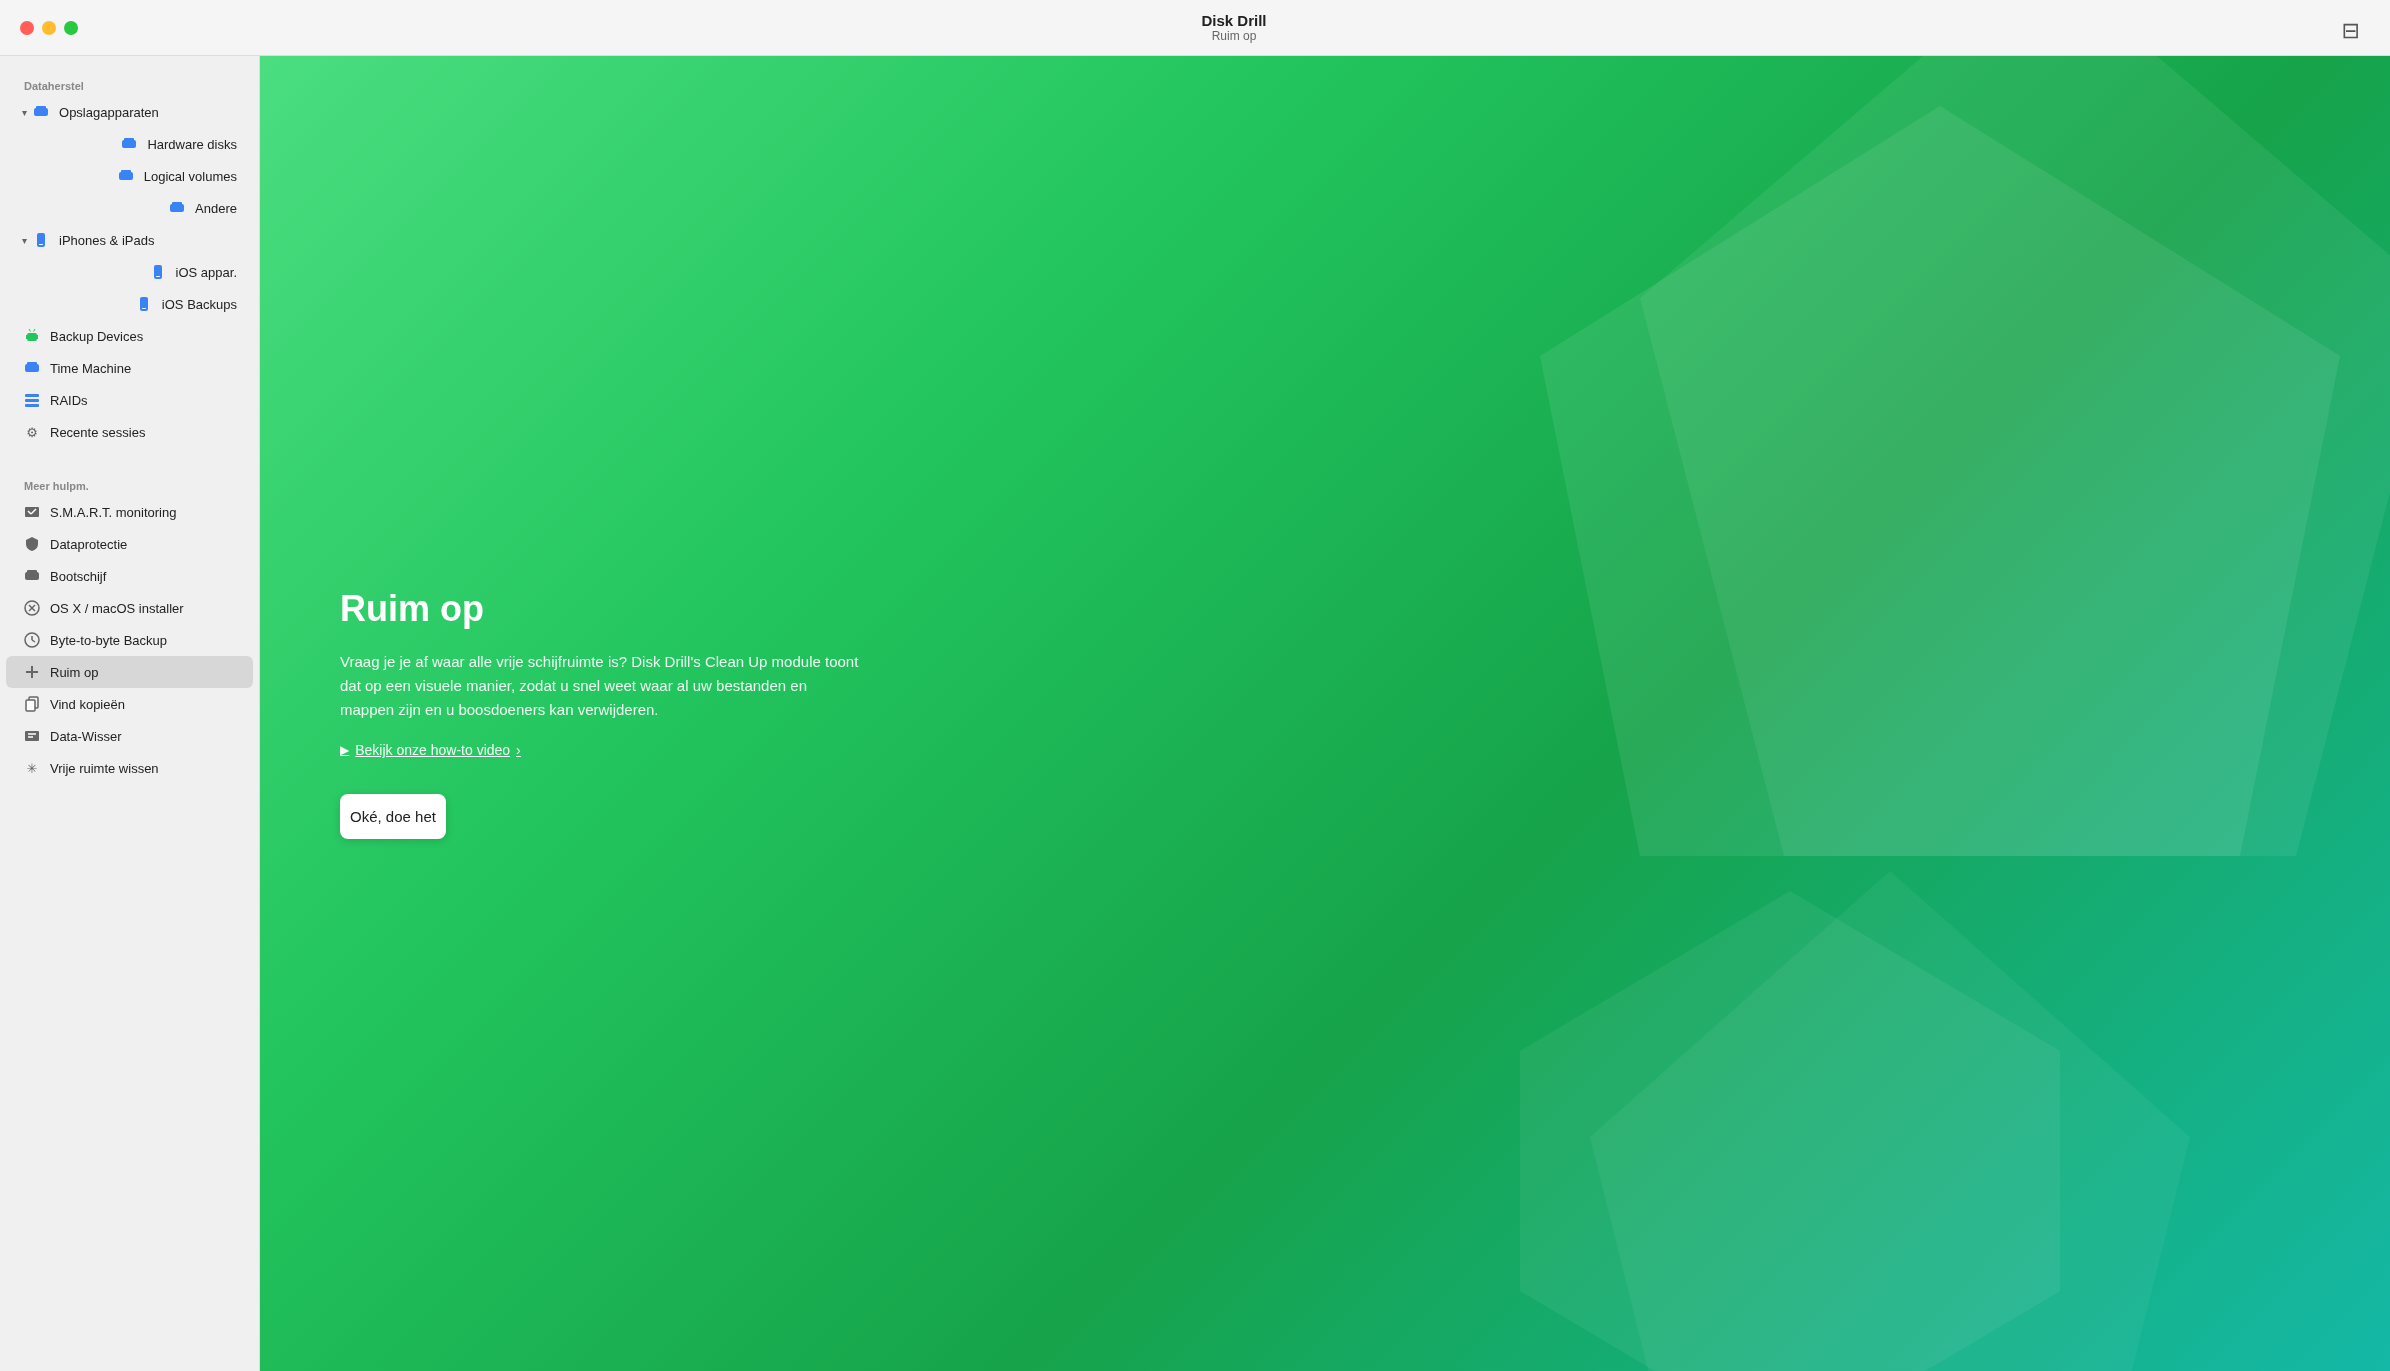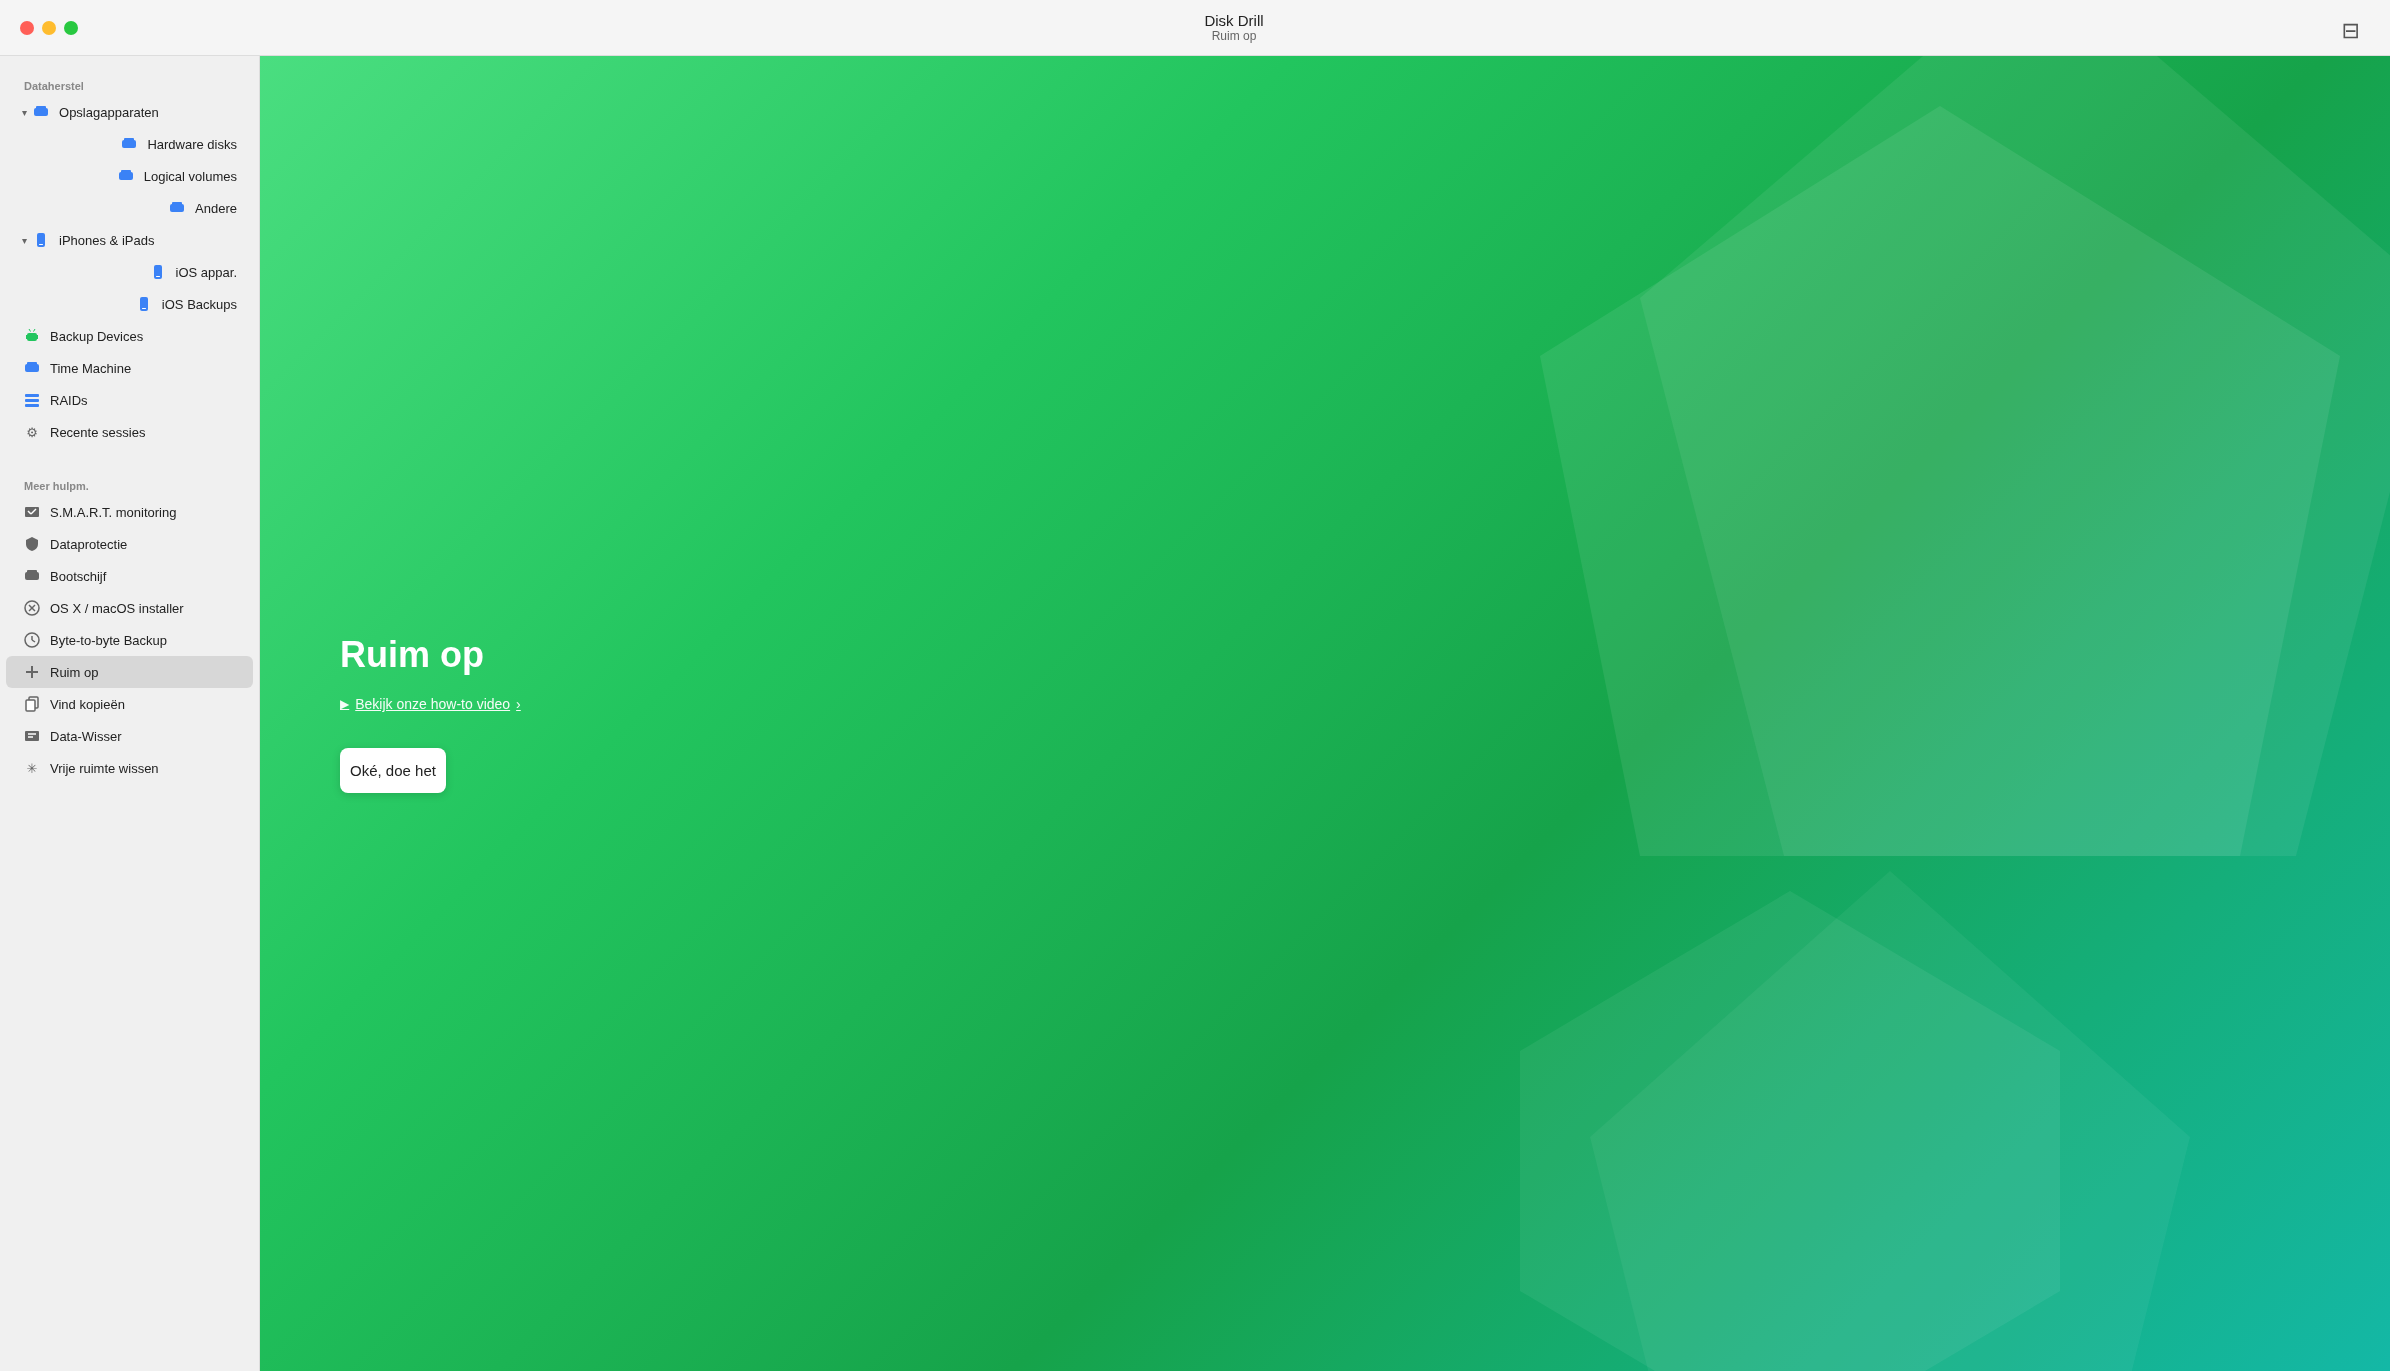--- a/index.html
+++ b/index.html
@@ -41,21 +41,21 @@
     .window-btn.maximize { background: #28c840; }
 
     .titlebar-center {
       flex: 1;
       display: flex;
       flex-direction: column;
       align-items: center;
     }
     .titlebar-app-name {
       font-size: 15px;
-      font-weight: 400;
+      font-weight: 700;
       color: #222;
     }
     .titlebar-subtitle {
       font-size: 12px;
       color: #666;
     }
     .titlebar-right {
       display: flex;
       align-items: center;
     }
@@ -450,20 +450,21 @@
 
     <svg style="position:absolute;top:0;right:0;width:900px;height:900px;opacity:0.08;" viewBox="0 0 900 900">
       <polygon points="450,50 850,300 750,800 150,800 50,300" fill="white"></polygon>
     </svg>
     <svg style="position:absolute;bottom:-100px;right:300px;width:600px;height:600px;opacity:0.06;" viewBox="0 0 600 600">
       <polygon points="300,20 570,180 570,420 300,580 30,420 30,180" fill="white"></polygon>
     </svg>
 
     <div class="content-card">
       <h1 class="content-title">Ruim op</h1>
+      <p class="content-description">Vraag je je af waar alle vrije schijfruimte is? Disk Drill's Clean Up module toont dat op een visuele manier, zodat u snel weet waar al uw bestanden en mappen zijn en u boosdoeners kan verwijderen.</p>
       <div class="content-link">
         <span style="font-size:12px;">▶</span>
         <span>Bekijk onze how-to video</span>
         <span>›</span>
       </div>
       <button class="action-button">Oké, doe het</button>
     </div>
 
   </div>
 

